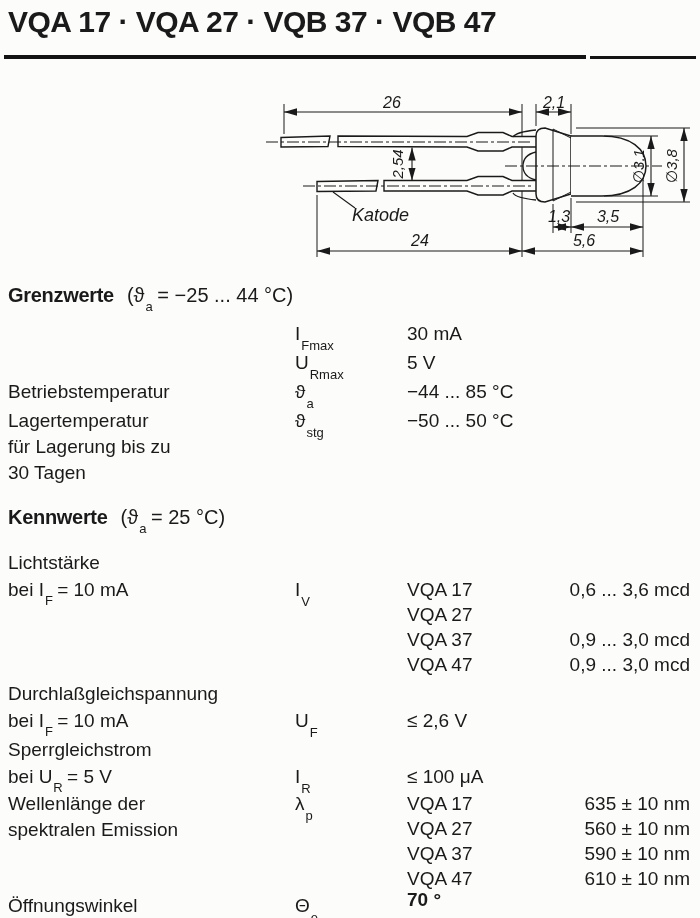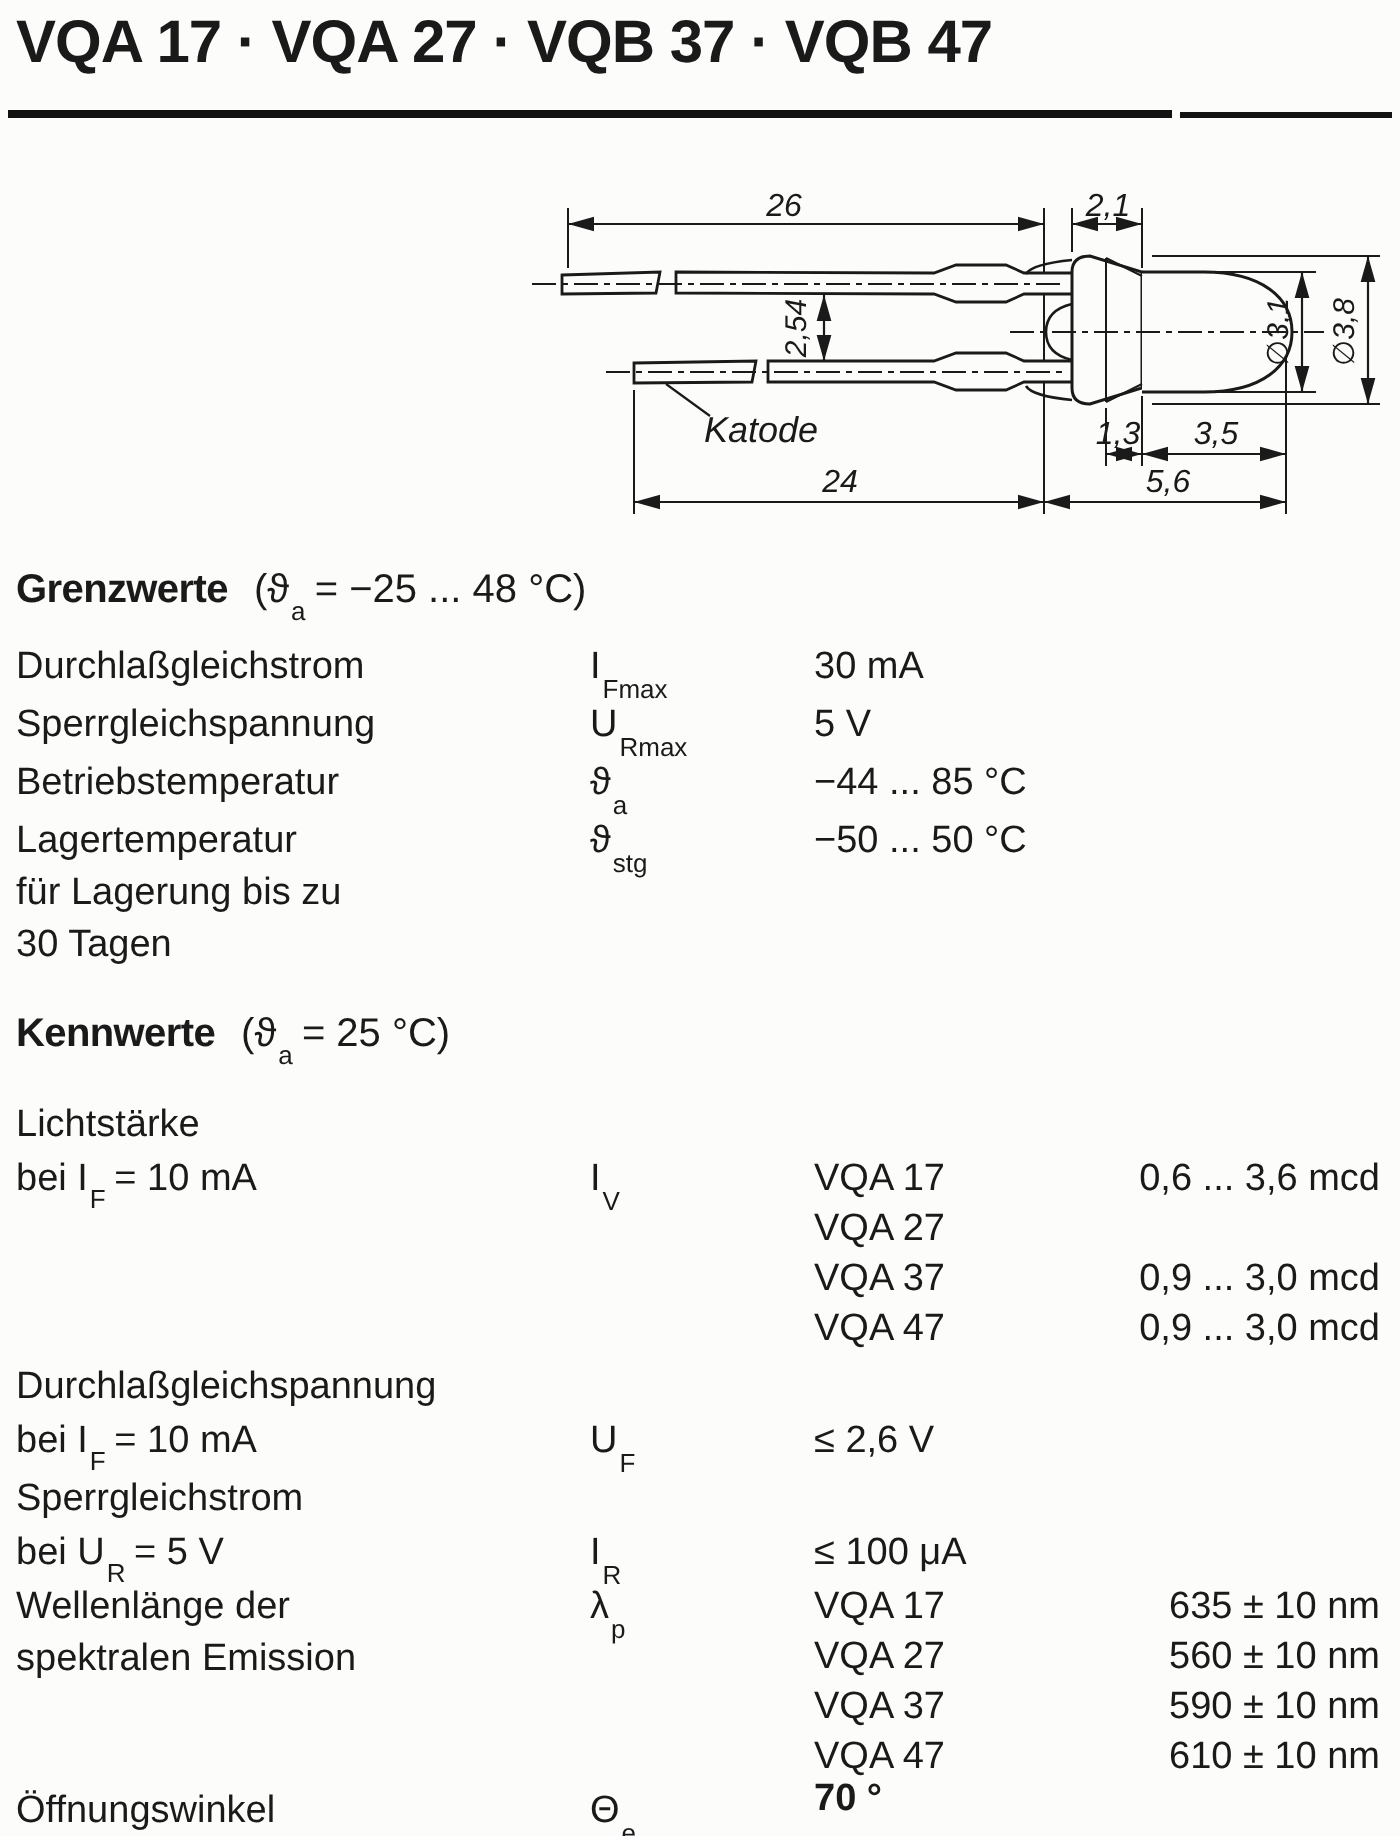--- a/index.html
+++ b/index.html
@@ -110,28 +110,26 @@
     <text class="dimtxt" x="584" y="166" text-anchor="middle">5,6</text>
     <text class="dimtxt" x="608" y="142" text-anchor="middle">3,5</text>
     <text class="dimtxt" x="559" y="142" text-anchor="middle">1,3</text>
     <text class="dimtxt-sm" x="644" y="86" text-anchor="middle" transform="rotate(-90 644 86)">∅3,1</text>
     <text class="dimtxt-sm" x="677" y="86" text-anchor="middle" transform="rotate(-90 677 86)">∅3,8</text>
     <text class="cattxt" x="352" y="141">Katode</text>
   </svg>
 
   <div class="section" style="top:284px;height:220px;">
     <div class="sec-head">
-      <b>Grenzwerte</b><span class="cond"><span>(ϑ</span><sub>a</sub><span> = −25 ... 48 °C)</span></span>
-    </div>
-
-    <div class="cell cname" style="top:37px">Durchlaßgleichstrom</div>
+      <b>Grenzwerte</b><span class="cond"><span>(ϑ</span><sub>a</sub><span> = −25 ... 44 °C)</span></span>
+    </div>
+
     <div class="cell csym" style="top:37px"><span>I</span><sub>Fmax</sub></div>
     <div class="cell cval" style="top:37px">30 mA</div>
 
-    <div class="cell cname" style="top:66px">Sperrgleichspannung</div>
     <div class="cell csym" style="top:66px"><span>U</span><sub>Rmax</sub></div>
     <div class="cell cval" style="top:66px">5 V</div>
 
     <div class="cell cname" style="top:95px">Betriebstemperatur</div>
     <div class="cell csym" style="top:95px"><span>ϑ</span><sub>a</sub></div>
     <div class="cell cval" style="top:95px">−44 ... 85 °C</div>
 
     <div class="cell cname" style="top:124px">
       <div>Lagertemperatur</div>
       <div>für Lagerung bis zu</div>

